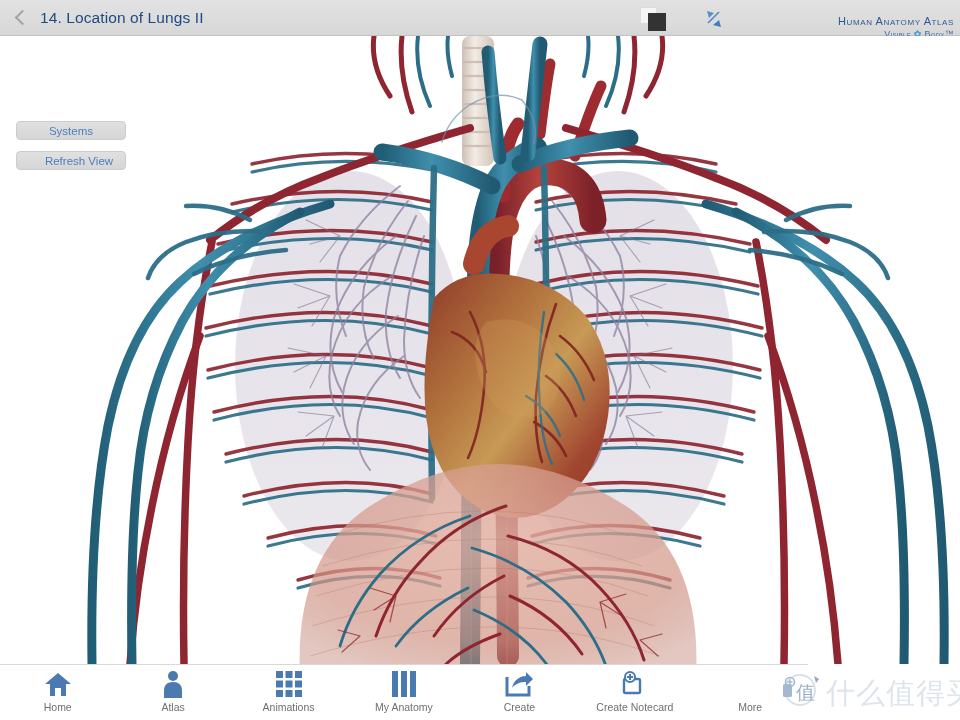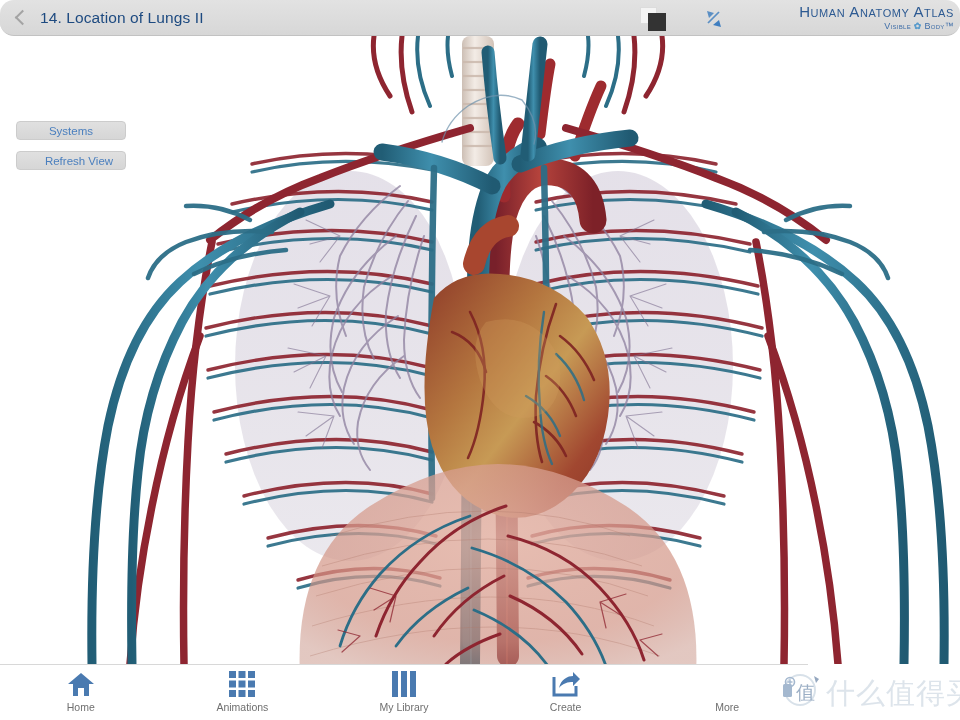--- a/index.html
+++ b/index.html
@@ -8,34 +8,34 @@
     font-family:"Liberation Sans", sans-serif;
     background:#ffffff;
     position:relative;
   }
 
   
   #top-bar {
     position:absolute; top:0; left:0; width:960px; height:36px;
     background:linear-gradient(#e2e2e2,#d7d7d7);
     border-bottom:1px solid #c2c2c2;
-    display:flex; align-items:center;border-radius:14px;
+    display:flex; align-items:center;
   }
   #back-btn { width:40px; height:36px; display:flex; align-items:center; justify-content:center; }
   .chev { width:11px; height:11px; border-left:2.5px solid #a4a4a4; border-bottom:2.5px solid #a4a4a4; transform:rotate(45deg); margin-left:4px;}
   #lesson-title { font-size:15.5px; color:#1d4a80; letter-spacing:.1px; }
 
   #layers-icon { position:absolute; left:640px; top:7px; width:30px; height:24px; }
   #layers-icon .sq-back { position:absolute; left:0; top:0; width:17px; height:17px; background:#f4f4f4; border:1px solid #dcdcdc; }
   #layers-icon .sq-front { position:absolute; left:8px; top:6px; width:18px; height:18px; background:#333333; }
 
   #expand-icon { position:absolute; left:700px; top:8px; width:28px; height:22px; }
 
   #brand { position:absolute; right:6px; top:4px; text-align:right; }
-  #brand-main { font-size:15px; color:#2d5a92; letter-spacing:.6px; font-variant:small-caps; line-height:1; white-space:nowrap; }
+  #brand-main { font-size:11px; color:#2d5a92; letter-spacing:.6px; font-variant:small-caps; line-height:1; white-space:nowrap;margin-top:12px; }
   #brand-sub { font-size:9px; color:#3f6ea8; letter-spacing:.3px; font-variant:small-caps; margin-top:2px; white-space:nowrap;}
   #brand-sub .vb-mark { color:#5b9ccc; font-weight:bold; }
 
   
   .side-btn {
     position:absolute; left:16px; width:110px; height:19px;
     background:linear-gradient(#e0e0e0,#d6d6d6);
     border:1px solid #cccccc; border-radius:4px;
     color:#4a7fbe; font-size:11.5px;
     display:flex; align-items:center; justify-content:center;
@@ -389,20 +389,29 @@
 
   <div class="tb-item">
     <div class="tb-ico">
       <svg width="28" height="26" viewBox="0 0 28 26">
           <path d="M14 2 L27 13 L22 13 L22 25 L17 25 L17 17 L11 17 L11 25 L6 25 L6 13 L1 13 Z" fill="#4a7ab0"></path>
         </svg>
     </div>
     <div class="tb-label">Home</div>
   </div>
 
+  <div class="tb-item">
+    <div class="tb-ico">
+      <svg width="22" height="27" viewBox="0 0 22 27">
+          <circle cx="11" cy="5" r="5" fill="#4a7ab0"></circle>
+          <path d="M11 11 C4 11 2 15 2 20 L2 27 L20 27 L20 20 C20 15 18 11 11 11 Z" fill="#4a7ab0"></path>
+        </svg>
+    </div>
+    <div class="tb-label">Atlas</div>
+  </div>
 
   <div class="tb-item">
     <div class="tb-ico">
       <svg width="26" height="26" viewBox="0 0 26 26">
           <g fill="#4a7ab0">
         <rect x="0" y="0" width="7" height="7"></rect>
             <rect x="9.5" y="0" width="7" height="7"></rect>
             <rect x="19" y="0" width="7" height="7"></rect>
         <rect x="0" y="9.5" width="7" height="7"></rect>
             <rect x="9.5" y="9.5" width="7" height="7"></rect>
@@ -420,34 +429,45 @@
   <div class="tb-item">
     <div class="tb-ico">
       <svg width="24" height="26" viewBox="0 0 24 26">
           <g fill="#4a7ab0">
         <rect x="0" y="0" width="6" height="26"></rect>
             <rect x="9" y="0" width="6" height="26"></rect>
             <rect x="18" y="0" width="6" height="26"></rect>
       </g>
         </svg>
     </div>
-    <div class="tb-label">My Library</div>
+    <div class="tb-label">My Anatomy</div>
   </div>
 
   <div class="tb-item">
     <div class="tb-ico">
       <svg width="28" height="26" viewBox="0 0 28 26">
         <path d="M2 6 L2 24 L24 24 L24 15" stroke="#4a7ab0" stroke-width="3" fill="none"></path>
         <path d="M7 17 C9 8 16 5 21 5 L21 1 L28 8 L21 15 L21 11 C16 11 11 12 7 17 Z" fill="#4a7ab0"></path>
       </svg>
     </div>
     <div class="tb-label">Create</div>
   </div>
 
 
+  <div class="tb-item">
+    <div class="tb-ico">
+      <svg width="28" height="26" viewBox="0 0 28 26">
+        <rect x="3" y="8" width="16" height="14" rx="1.5" stroke="#4a7ab0" stroke-width="2.4" fill="none"></rect>
+        <circle cx="9" cy="6" r="5" fill="#ffffff" stroke="#4a7ab0" stroke-width="2"></circle>
+        <line x1="9" y1="3" x2="9" y2="9" stroke="#4a7ab0" stroke-width="2"></line>
+        <line x1="6" y1="6" x2="12" y2="6" stroke="#4a7ab0" stroke-width="2"></line>
+      </svg>
+    </div>
+    <div class="tb-label">Create Notecard</div>
+  </div>
 
   <div class="tb-item">
     <div class="tb-ico"></div>
     <div class="tb-label">More</div>
   </div>
 </div>
 
 <div id="watermark">
   <div id="wm-logo">
     <svg width="46" height="32" viewBox="0 0 46 32">

